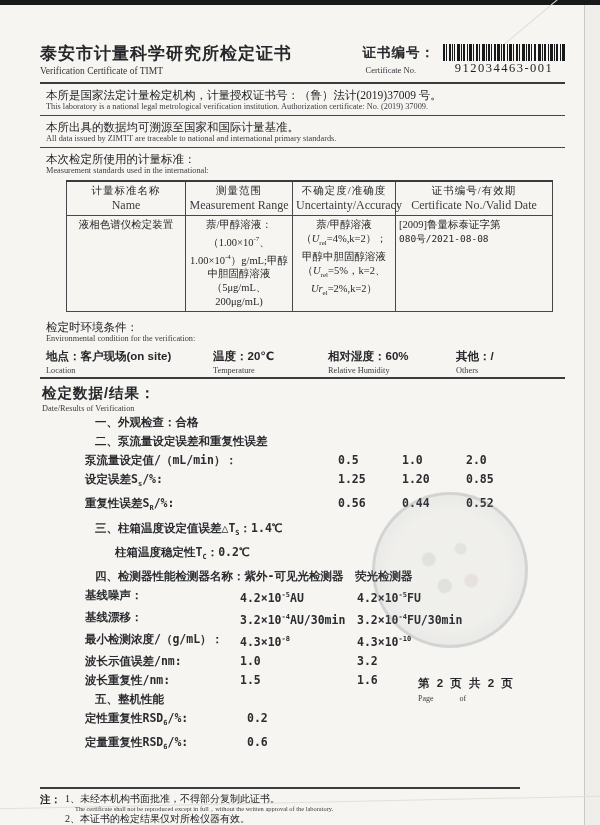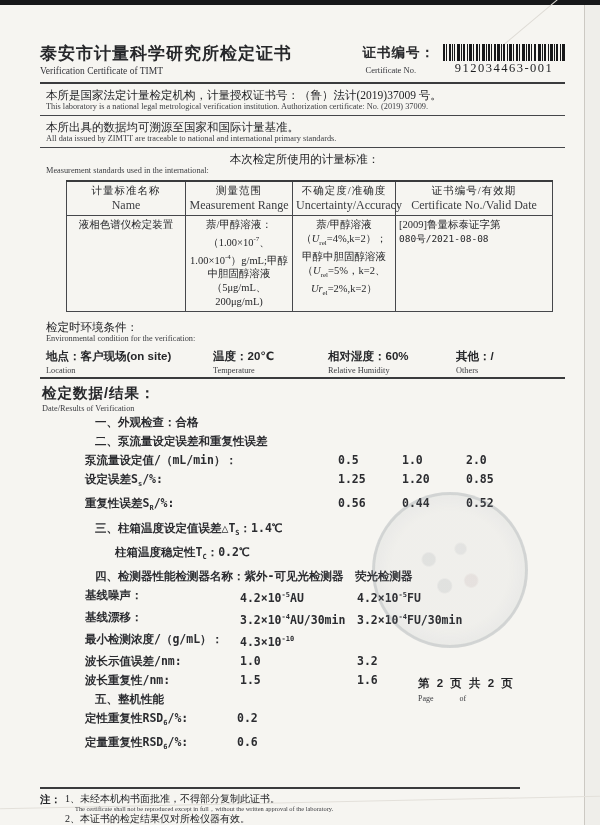--- a/index.html
+++ b/index.html
@@ -27,21 +27,21 @@
   .barcode{display:block;}
   .certno-num{font-size:12.5px;letter-spacing:1.5px;margin-top:0px;color:#1d1e20;}
 
   .rule{border:none;border-top:2px solid #3a3b3d;margin:6px 0 0 0;}
 
   .stmt{padding:4px 2px 3px 6px;border-bottom:1.5px solid #45464a;}
   .stmt-zh{font-size:11.5px;line-height:14px;color:#222326;}
   .stmt-en{font-size:8.3px;line-height:10px;color:#3b3c40;}
 
   .std-head{padding:4px 2px 0 6px;}
-  .std-head .stmt-zh{font-size:11.5px;text-align:center;}
+  .std-head .stmt-zh{font-size:11.5px;}
 
   table.std{border-collapse:collapse;margin:4px 0 0 26px;width:486px;table-layout:fixed;}
   table.std th,table.std td{border:1px solid #46474b;padding:2px 3px;vertical-align:top;}
   table.std tr.h th{border-top:2px solid #3a3b3d;}
   table.std .th-zh{font-size:10.5px;font-weight:normal;letter-spacing:1px;}
   table.std .th-en{font-size:12px;color:#3b3c40;font-weight:normal;}
   table.std td{font-size:10.5px;line-height:14px;height:86px;}
   td.c-name{text-align:center;}
   td.c-range,td.c-unc{text-align:center;}
   td.c-cert{text-align:left;font-size:10px;}
@@ -62,21 +62,21 @@
   .vline{line-height:19px;white-space:nowrap;}
   .ind1{padding-left:55px;}  
   .ind2{padding-left:45px;}  
   .ind3{padding-left:75px;}  
   .prow{display:flex;}
   .prow .plabel{width:253px;}
   .prow .pv{width:64px;}
   .drow{display:flex;}
   .drow .dlabel{min-width:155px;}
   .drow .dv1{min-width:117px;}
-  .orow{display:flex;}
+  .orow{display:flex;gap:10px;}
   .orow .olabel{width:152px;}
 
   .notes-rule{border:none;border-top:2px solid #3a3b3d;margin:30px 0 0 0;width:480px;}
   .notes{display:flex;margin-top:4px;}
   .note-tag{font-size:10.5px;font-weight:bold;white-space:nowrap;}
   .note-list{margin-left:4px;}
   .note-zh{font-size:10px;line-height:12px;color:#222326;}
   .note-en{font-size:6.4px;line-height:8px;color:#3b3c40;padding-left:10px;}
   .pagefoot{position:absolute;left:418px;top:676px;}
   .pf-zh{font-family:"Liberation Sans","DejaVu Sans",sans-serif;font-size:11.5px;font-weight:bold;letter-spacing:2px;}
@@ -279,20 +279,21 @@
         <span class="dv1">4.2×10<sup>-5</sup>AU</span>
         <span class="dv2">4.2×10<sup>-5</sup>FU</span>
       </div>
       <div class="vline ind2 drow">
         <span class="dlabel">基线漂移：</span>
         <span class="dv1">3.2×10<sup>-4</sup>AU/30min</span>
         <span class="dv2">3.2×10<sup>-4</sup>FU/30min</span>
       </div>
       <div class="vline ind2 drow">
         <span class="dlabel">最小检测浓度/（g/mL）：</span>
+        <span class="dv1">4.3×10<sup>-8</sup></span>
         <span class="dv2">4.3×10<sup>-10</sup></span>
       </div>
       <div class="vline ind2 drow">
         <span class="dlabel">波长示值误差/nm:</span>
         <span class="dv1">1.0</span>
         <span class="dv2">3.2</span>
       </div>
       <div class="vline ind2 drow">
         <span class="dlabel">波长重复性/nm:</span>
         <span class="dv1">1.5</span>

